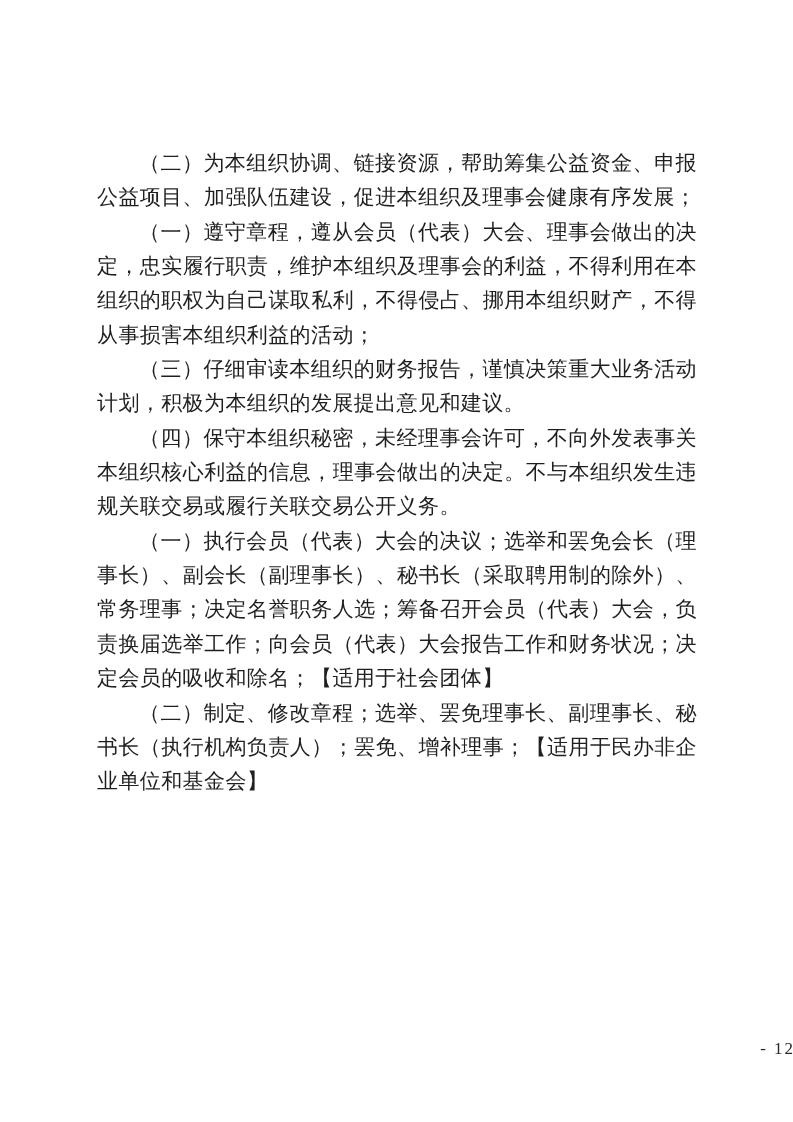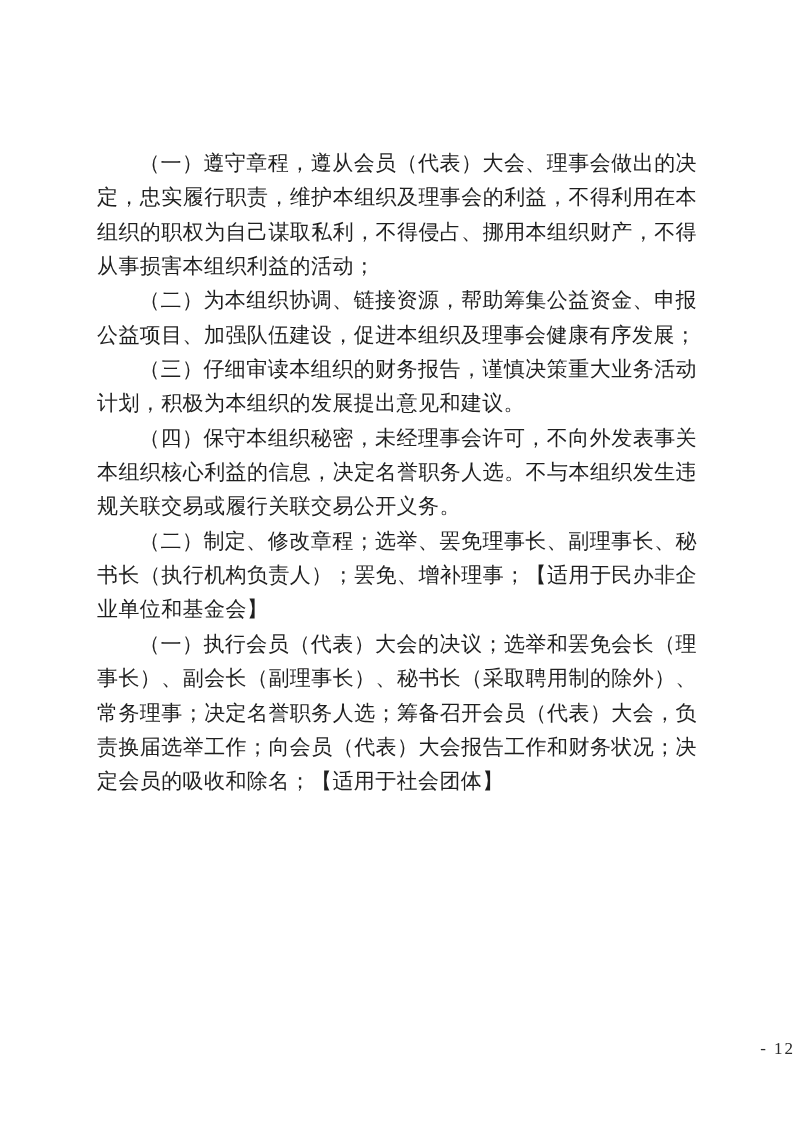--- a/index.html
+++ b/index.html
@@ -47,22 +47,22 @@
     font-size: 17px;
     letter-spacing: 2px;
     color: #2a2a2a;
   }
 </style>
 </head>
 <body>
 
 <div class="page">
   <div class="content">
+    <p>（二）为本组织协调、链接资源，帮助筹集公益资金、申报公益项目、加强队伍建设，促进本组织及理事会健康有序发展；</p>
     <p>（一）遵守章程，遵从会员（代表）大会、理事会做出的决定，忠实履行职责，维护本组织及理事会的利益，不得利用在本组织的职权为自己谋取私利，不得侵占、挪用本组织财产，不得从事损害本组织利益的活动；</p>
-    <p>（二）为本组织协调、链接资源，帮助筹集公益资金、申报公益项目、加强队伍建设，促进本组织及理事会健康有序发展；</p>
     <p>（三）仔细审读本组织的财务报告，谨慎决策重大业务活动计划，积极为本组织的发展提出意见和建议。</p>
-    <p>（四）保守本组织秘密，未经理事会许可，不向外发表事关本组织核心利益的信息，决定名誉职务人选。不与本组织发生违规关联交易或履行关联交易公开义务。</p>
+    <p>（四）保守本组织秘密，未经理事会许可，不向外发表事关本组织核心利益的信息，理事会做出的决定。不与本组织发生违规关联交易或履行关联交易公开义务。</p>
+    <p>（一）执行会员（代表）大会的决议；选举和罢免会长（理事长）、副会长（副理事长）、秘书长（采取聘用制的除外）、常务理事；决定名誉职务人选；筹备召开会员（代表）大会，负责换届选举工作；向会员（代表）大会报告工作和财务状况；决定会员的吸收和除名；【适用于社会团体】</p>
     <p>（二）制定、修改章程；选举、罢免理事长、副理事长、秘书长（执行机构负责人）；罢免、增补理事；【适用于民办非企业单位和基金会】</p>
-    <p>（一）执行会员（代表）大会的决议；选举和罢免会长（理事长）、副会长（副理事长）、秘书长（采取聘用制的除外）、常务理事；决定名誉职务人选；筹备召开会员（代表）大会，负责换届选举工作；向会员（代表）大会报告工作和财务状况；决定会员的吸收和除名；【适用于社会团体】</p>
   </div>
 
   <div class="footer">- 12 -</div>
 </div>
 
 </body></html>

